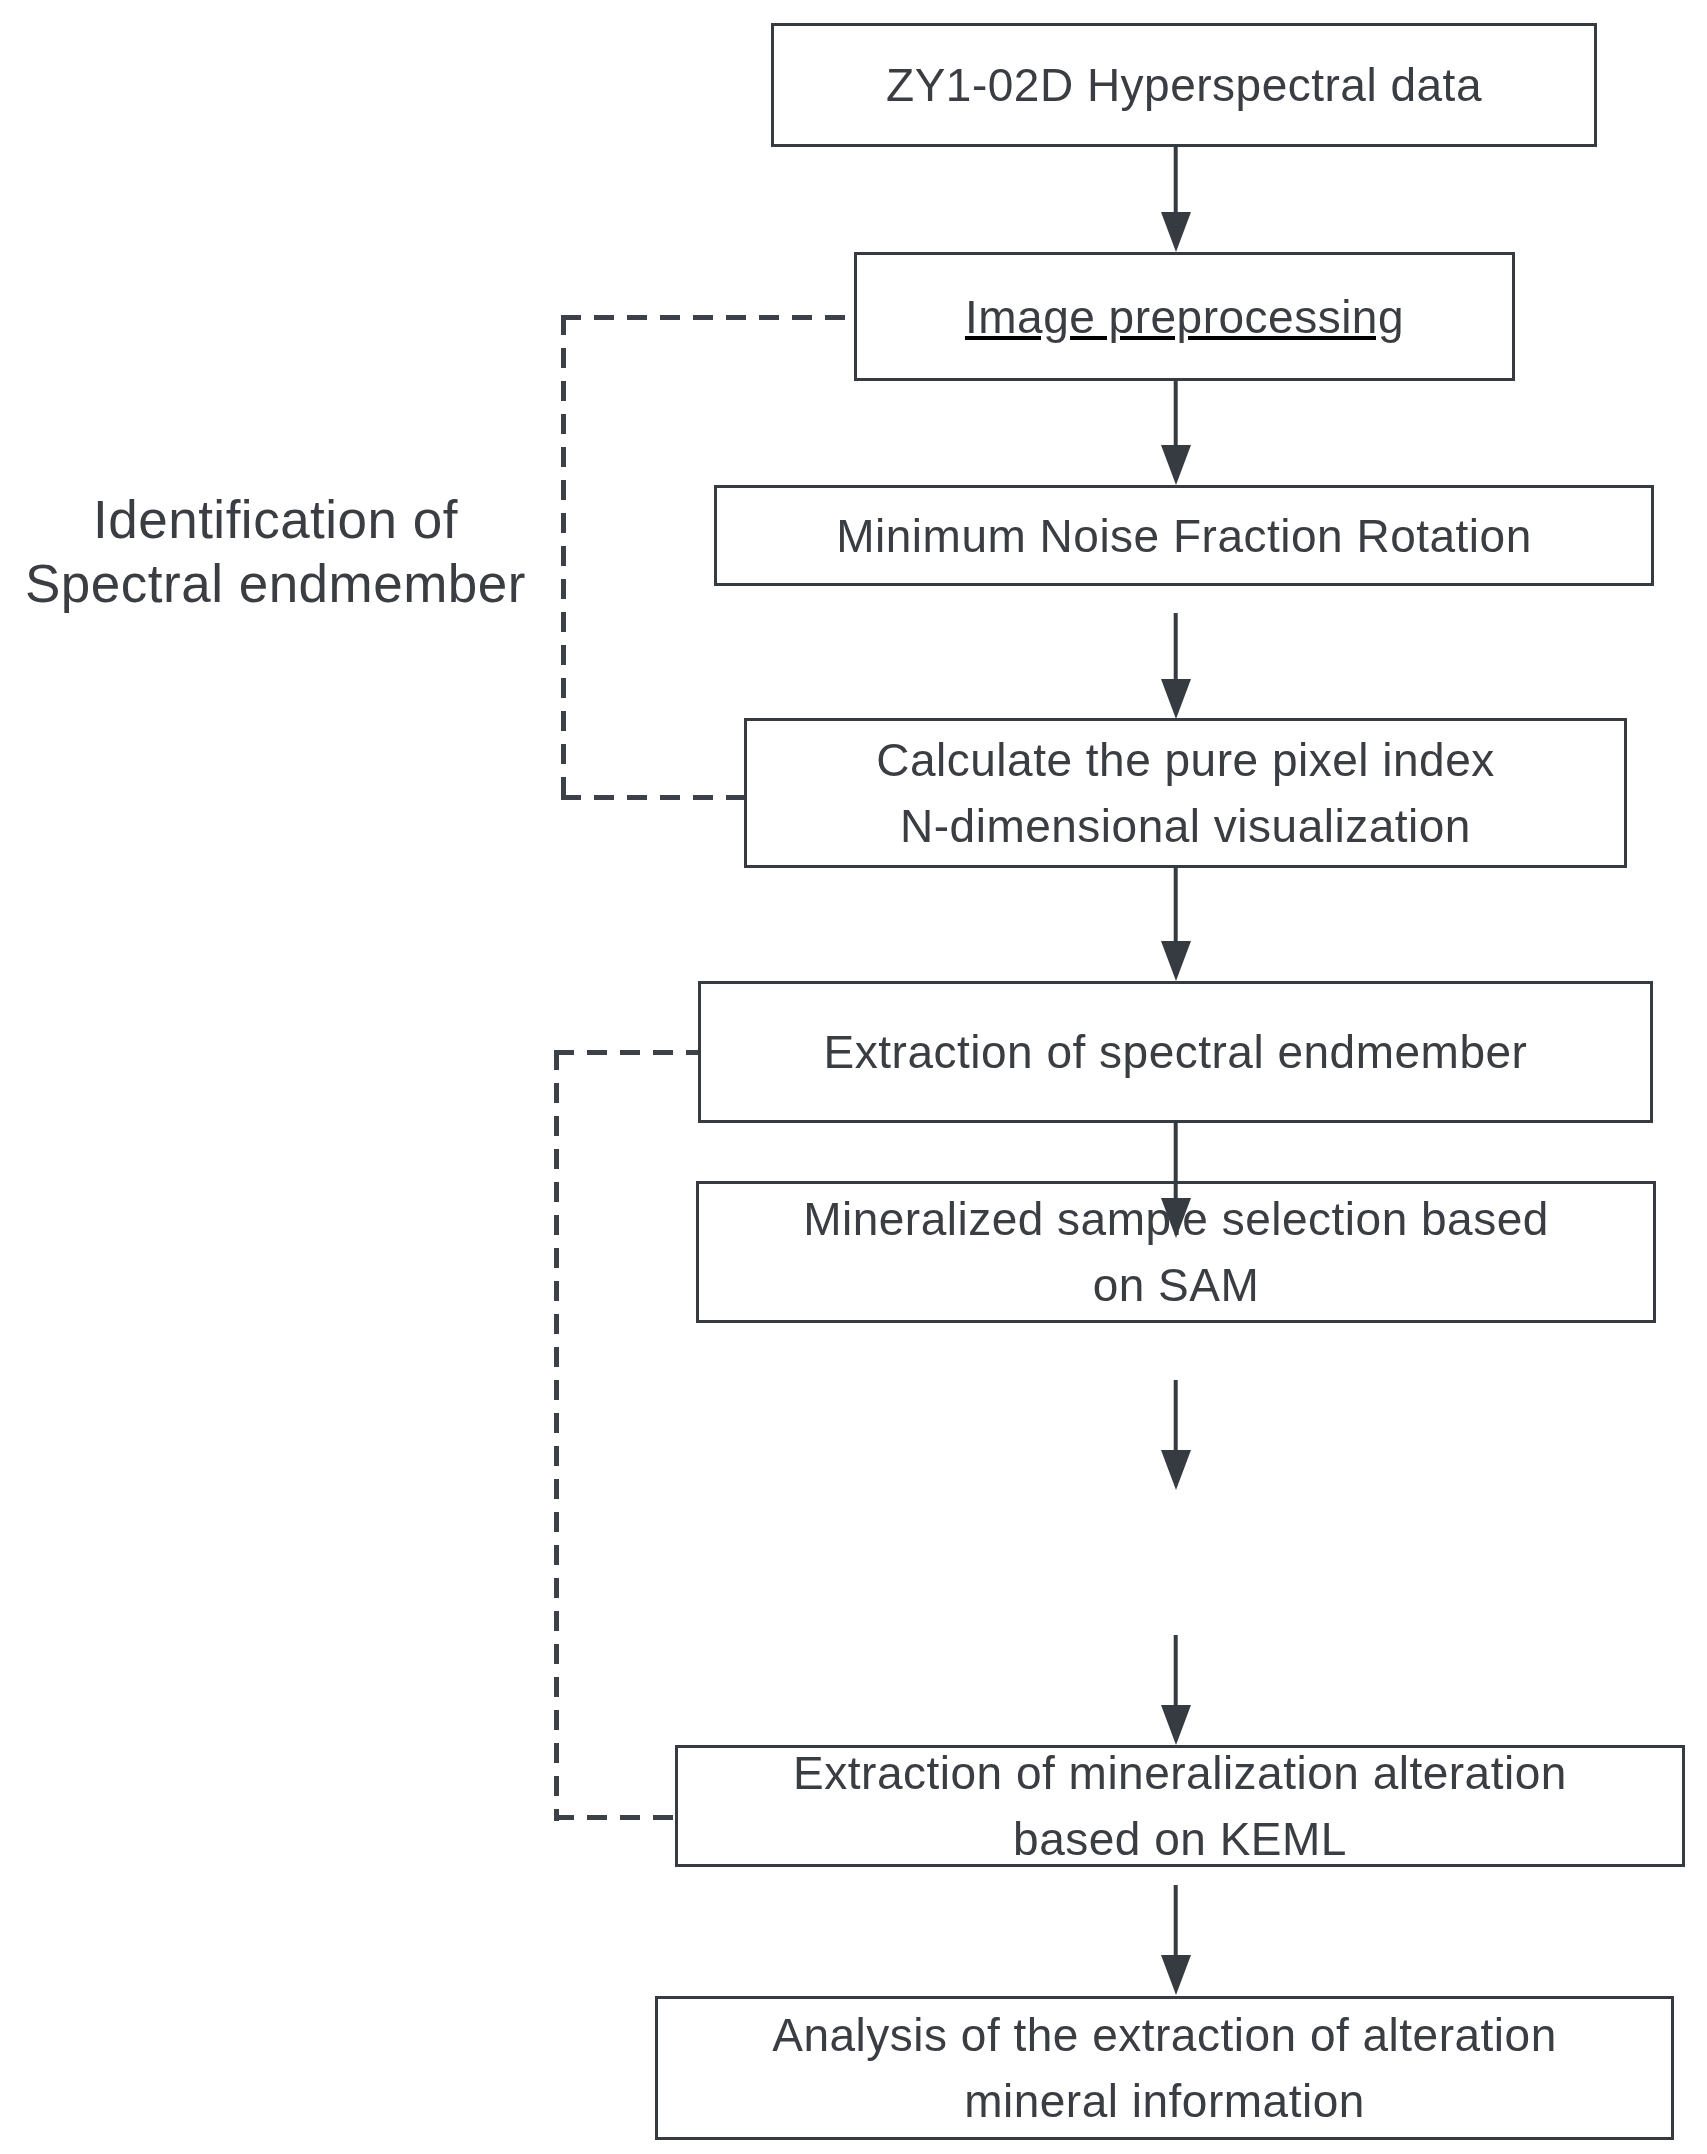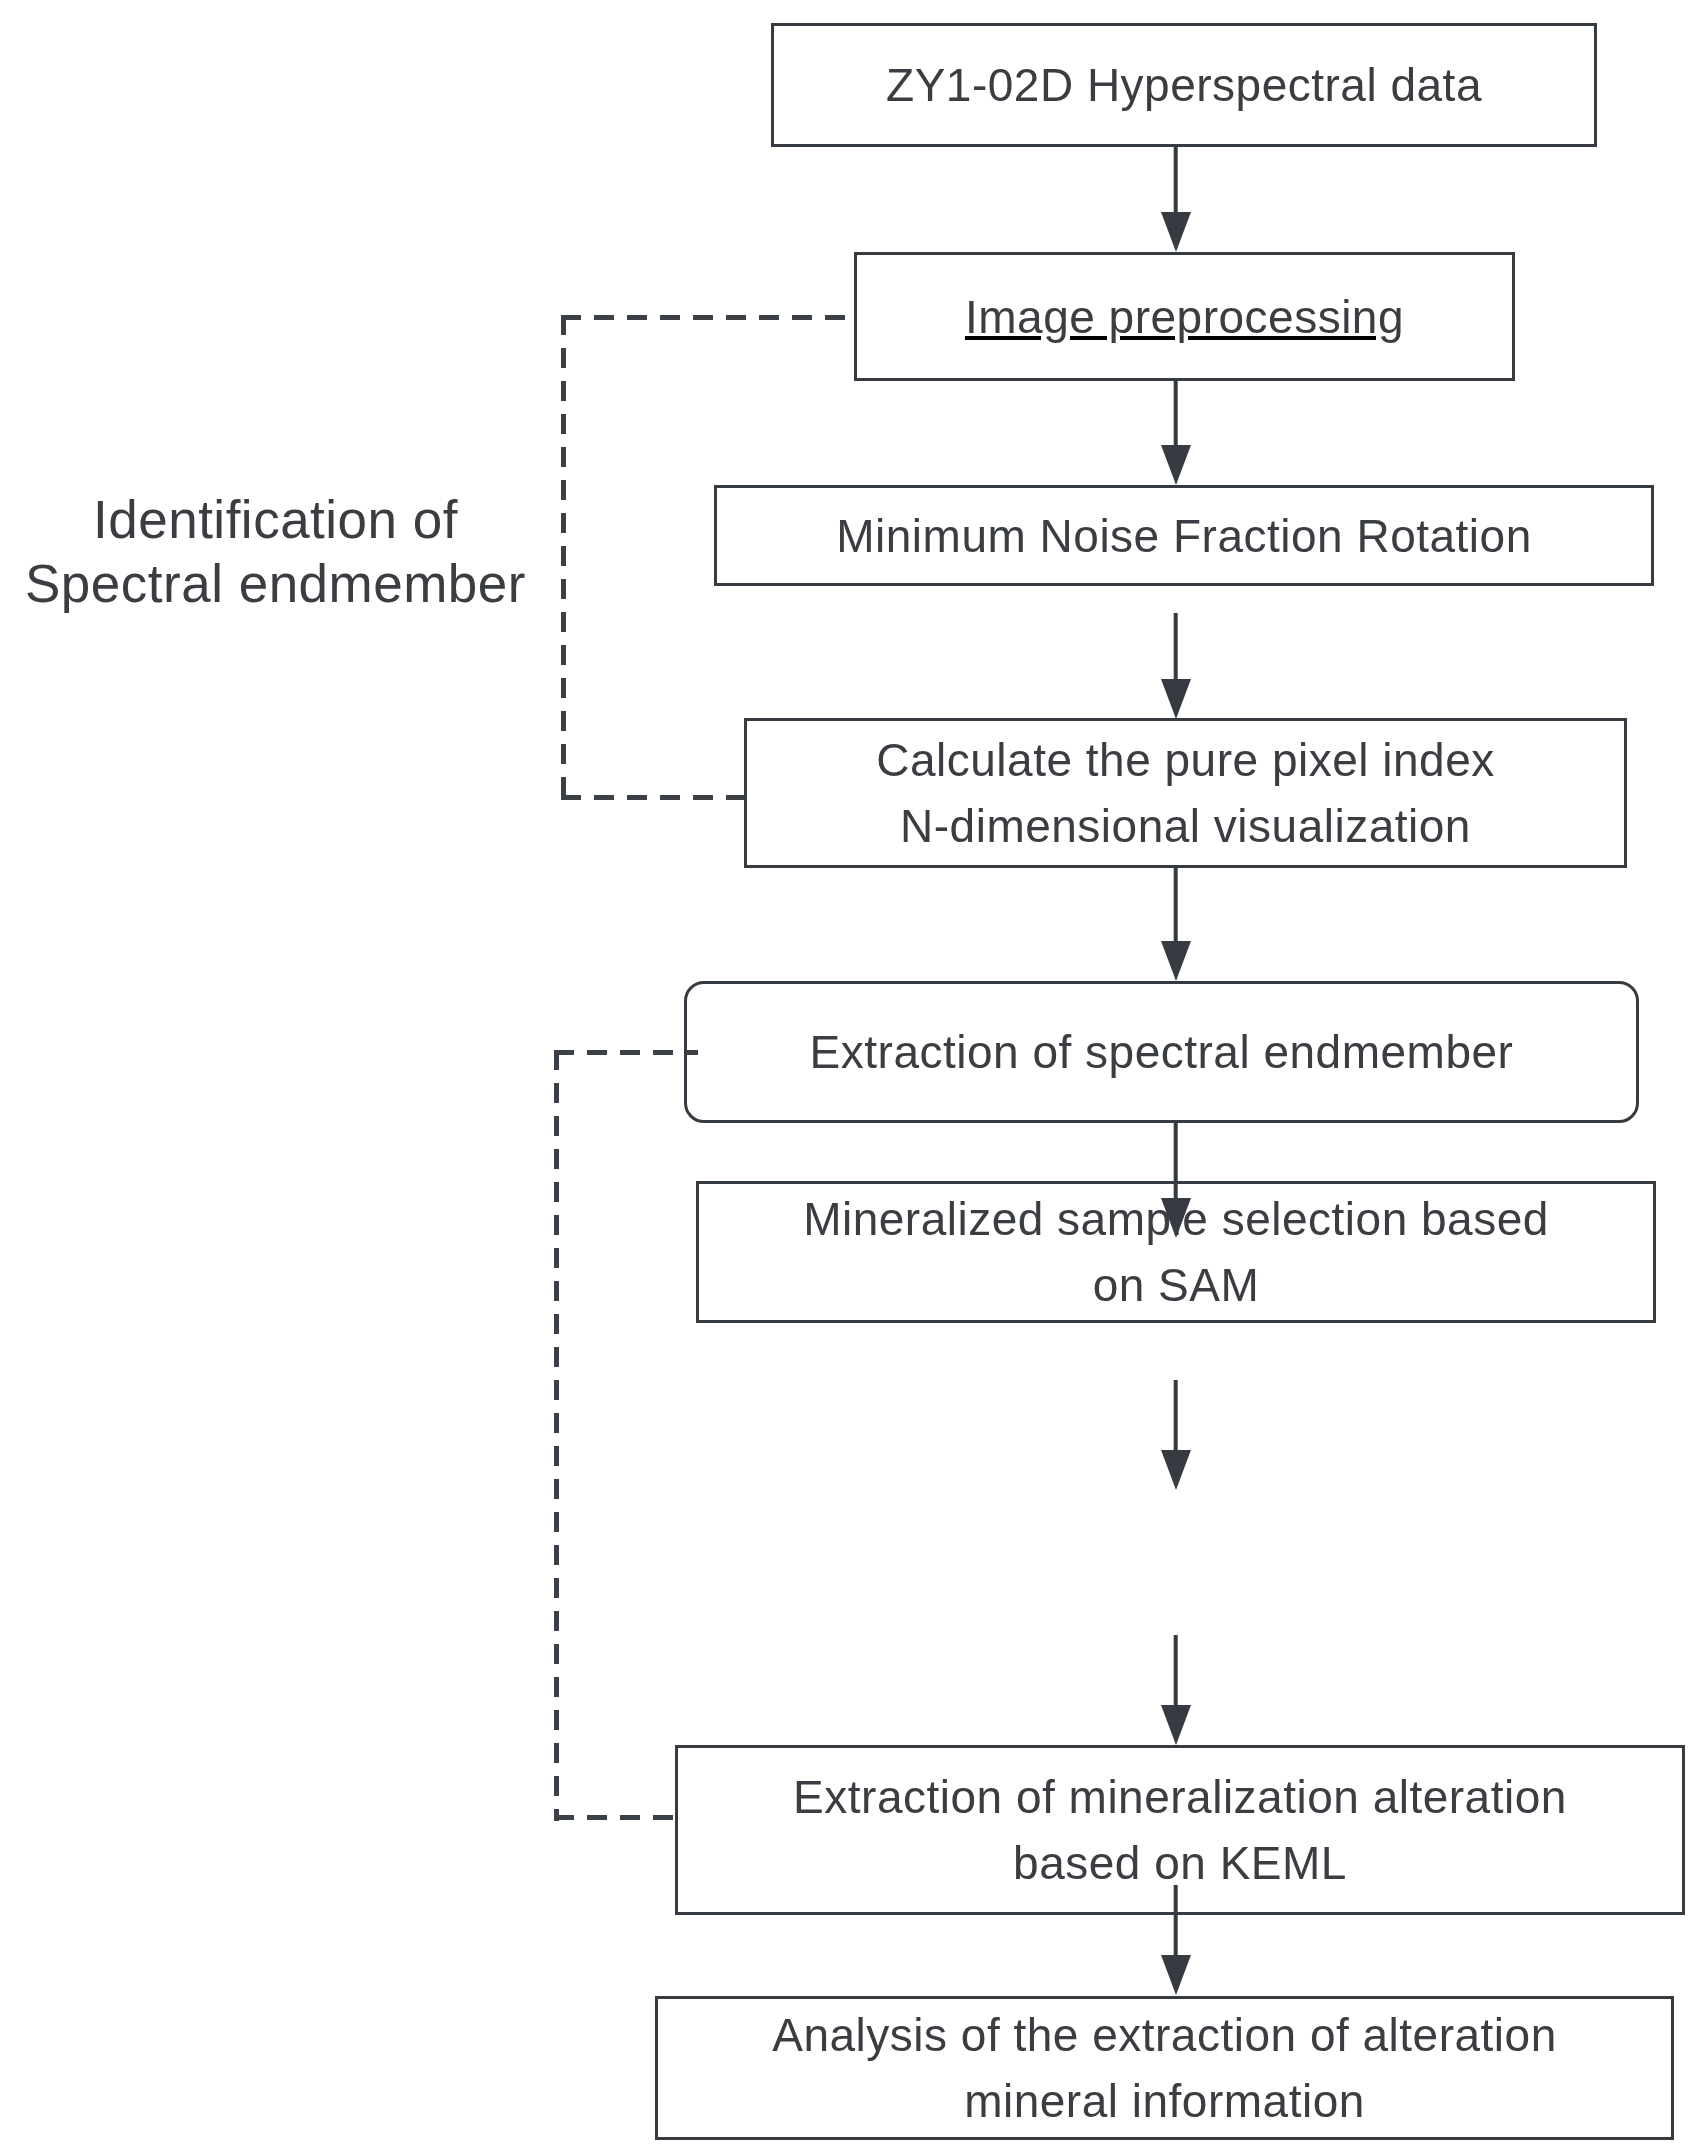--- a/index.html
+++ b/index.html
@@ -34,24 +34,24 @@
     font-size: 46px;
     line-height: 66px;
     color: var(--text, #3a3d42);
     white-space: pre-line;
     letter-spacing: 0.5px;
   }
   .b1 { left: 771px; top: 23px;   width: 826px;  height: 124px; }
   .b2 { left: 854px; top: 252px;  width: 661px;  height: 129px; text-decoration: underline; }
   .b3 { left: 714px; top: 485px;  width: 940px; height: 101px; text-align: center; }
   .b4 { left: 744px; top: 718px;  width: 883px;  height: 150px; }
-  .b5 { left: 684px; top: 981px; width: 955px; height: 142px; border-radius: 20px; }
+  .b5 { left: 698px; top: 981px; width: 955px; height: 142px; }
   .b6 { left: 696px; top: 1181px; width: 960px; height: 142px; }
   .b7 { left: 700px; top: 1490px; width: 951px; height: 144px; }
-  .b8 { left: 675px; top: 1745px; width: 1010px; height: 170px; }
+  .b8 { left: 675px; top: 1745px; width: 1010px; height: 122px; }
   .b9 { left: 655px; top: 1996px; width: 1019px; height: 144px; }
 
   
   .arrow {
     position: absolute;
     left: 1159px;
     width: 33px;
   }
   .arrow .shaft {
     position: absolute;

